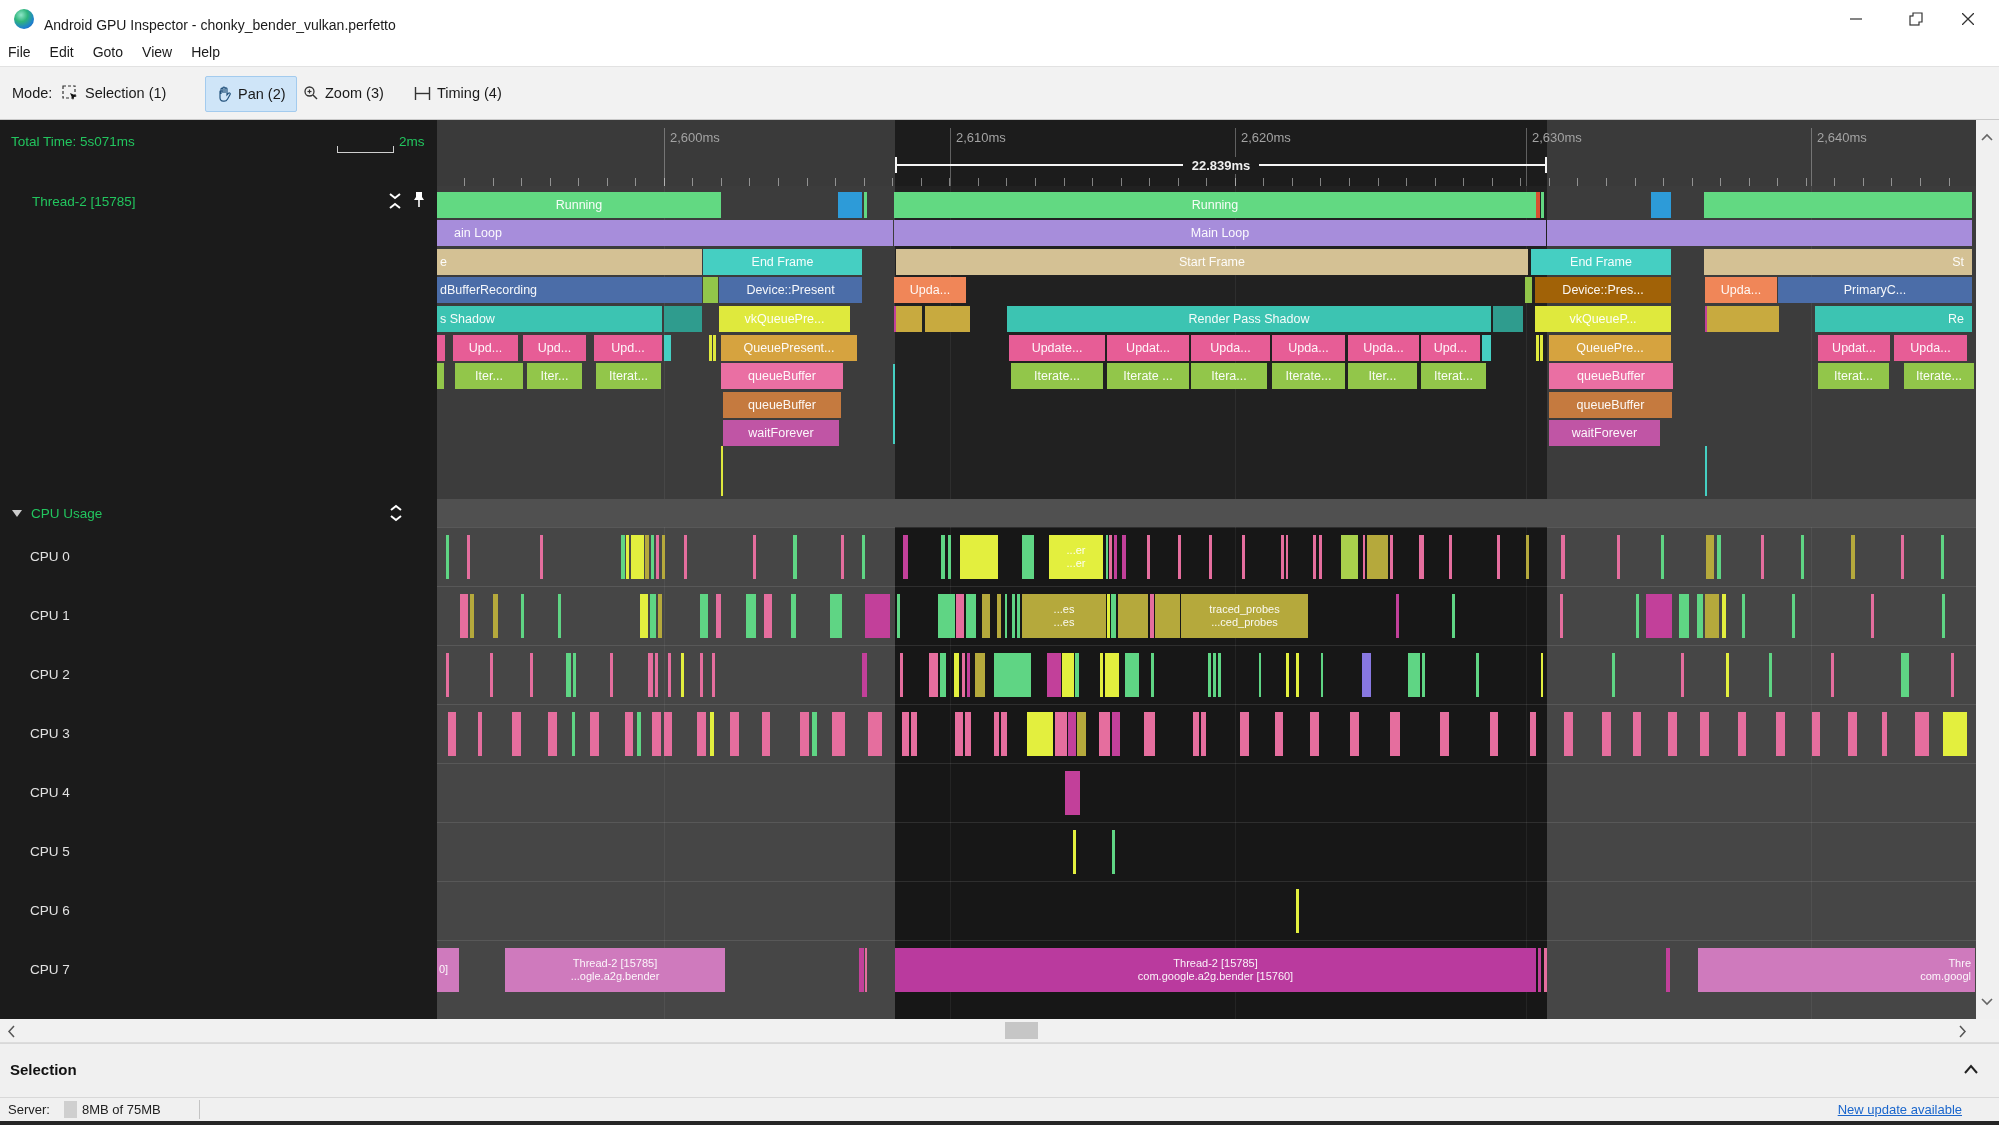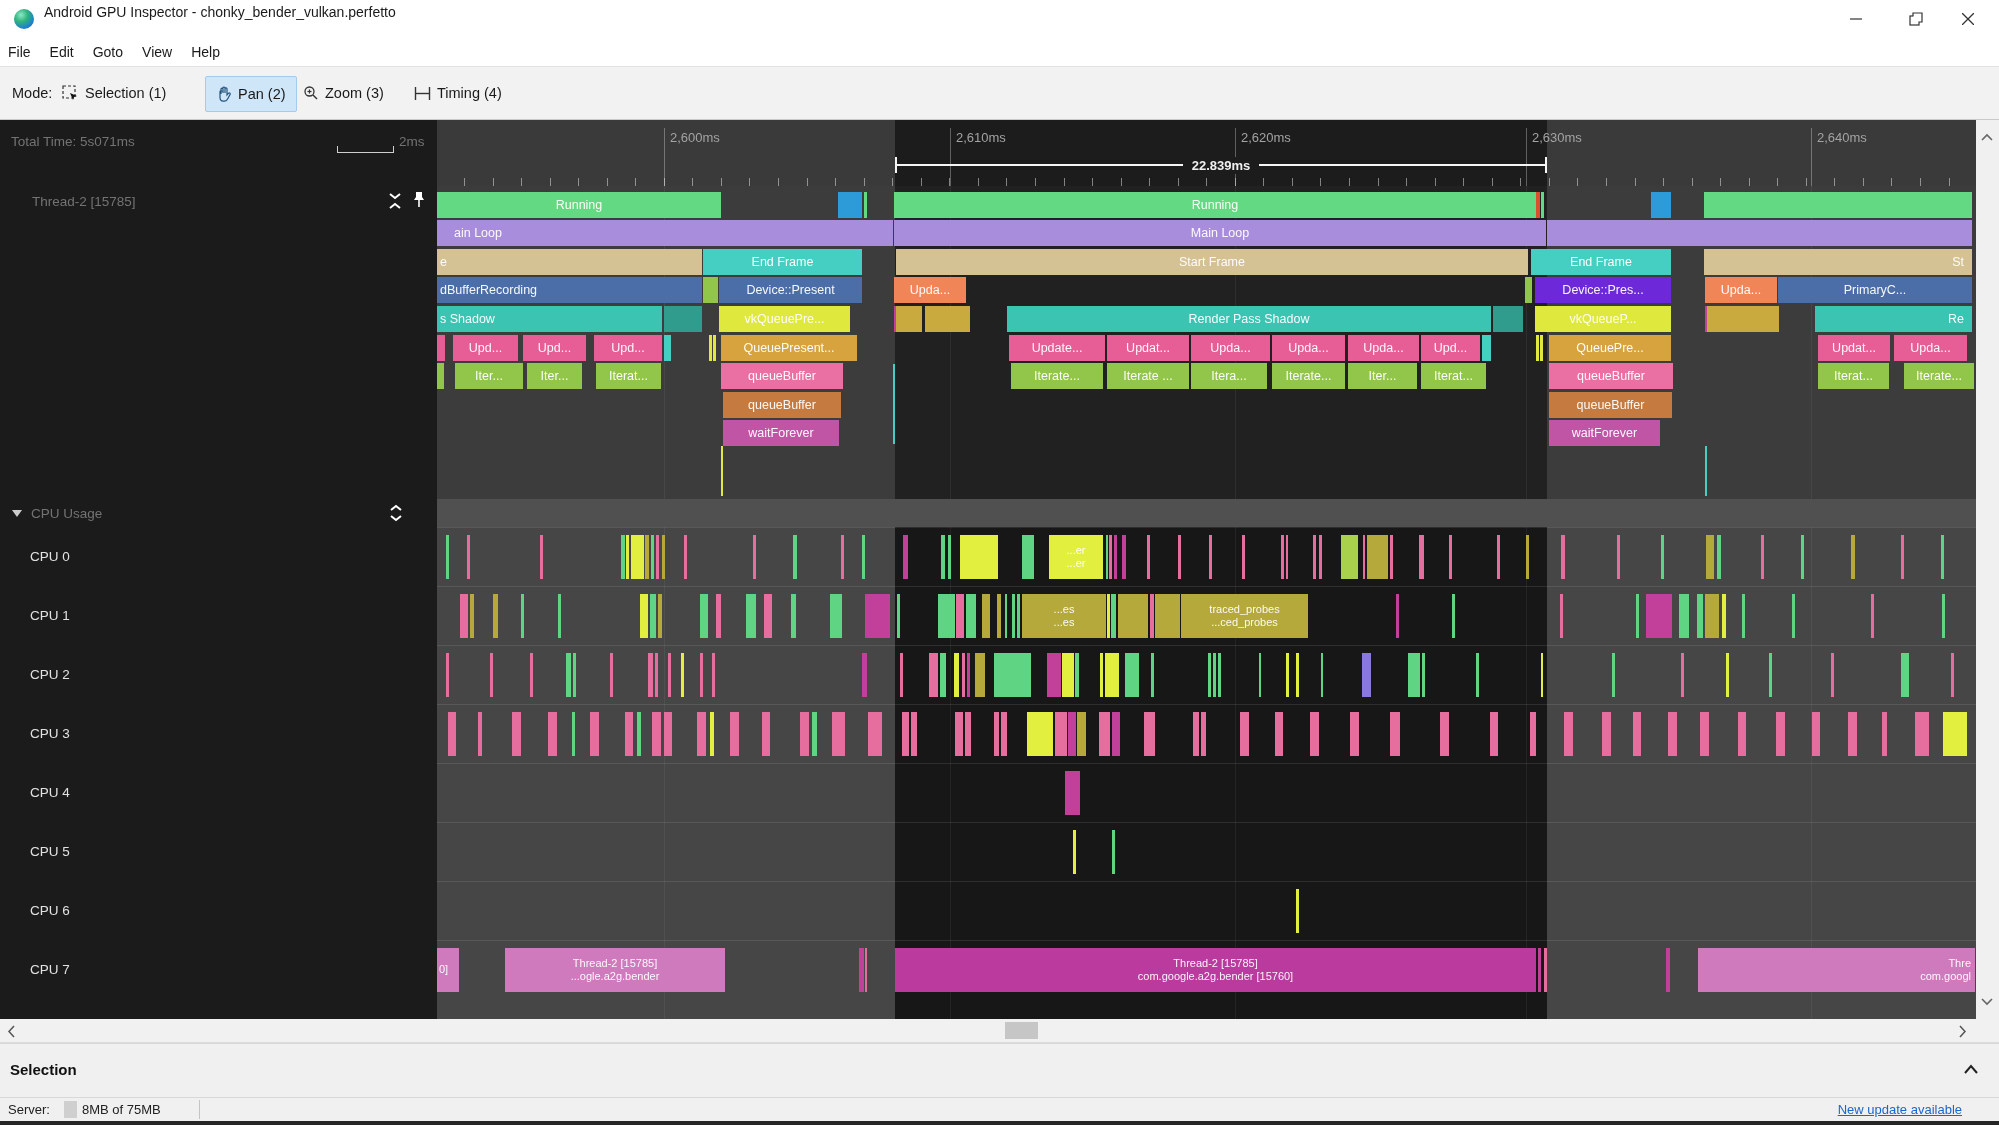--- a/index.html
+++ b/index.html
@@ -1,21 +1,21 @@
 <!DOCTYPE html>
 <html><head>
 <meta charset="utf-8">
 <style>
   html,body{margin:0;padding:0;background:#555;font-family:"Liberation Sans",sans-serif;}
   #window{position:relative;width:1999px;height:1125px;background:#ffffff;overflow:hidden;}
   
   #titlebar{position:absolute;left:0;top:0;width:100%;height:38px;background:#fff;}
   #app-icon{position:absolute;left:14px;top:9px;width:20px;height:20px;border-radius:50%;
     background:radial-gradient(circle at 35% 30%,#8fe6c8 0%,#2fb57c 35%,#1e7fd0 70%,#0a3e6e 100%);}
-  #title-text{position:absolute;left:44px;top:4px;font-size:14px;color:#1a1a1a;}
+  #title-text{position:absolute;left:44px;top:17px;font-size:14px;color:#1a1a1a;}
   .winbtn{position:absolute;top:0;width:46px;height:38px;display:flex;align-items:center;justify-content:center;}
   #btn-min{right:120px}#btn-max{right:60px}#btn-close{right:8px}
   
   #menubar{position:absolute;left:0;top:38px;width:100%;height:28px;background:#fff;display:flex;align-items:center;}
   .menu-item{font-size:14px;color:#1a1a1a;margin-left:19px;cursor:default;}
   .menu-item:first-child{margin-left:8px;}
   
   #toolbar{position:absolute;left:0;top:66px;width:100%;height:54px;background:#f2f2f2;border-top:1px solid #e2e2e2;border-bottom:1px solid #c9c9c9;box-sizing:border-box;}
   .tb{position:absolute;top:0;height:52px;display:flex;align-items:center;font-size:14.5px;color:#1a1a1a;}
   #mode-label{left:12px;}
@@ -25,21 +25,21 @@
   #mode-timing{left:414px;}
   .tb .ic{margin-right:6px;display:inline-flex;}
   #search-box{position:absolute;left:545px;top:81px;width:522px;height:28px;background:#fff;border:1px solid #66a1d8;display:flex;align-items:center;}
   #search-input{border:none;outline:none;flex:1;font-size:13px;font-family:"Liberation Sans",sans-serif;background:transparent;}
   .roundbtn{position:absolute;top:79px;width:36px;height:36px;background:#e9e9e9;display:flex;align-items:center;justify-content:center;}
   #info-btn{left:1910px;} #help-btn{left:1952px;}
   
   #panel{position:absolute;left:0;top:120px;width:437px;height:899px;background:#1b1b1b;z-index:3;}
   #viewport{position:absolute;left:437px;top:120px;width:1539px;height:899px;background:#3c3c3c;overflow:hidden;z-index:2;}
   #vscroll{position:absolute;left:1976px;top:120px;width:23px;height:899px;background:#f0f0f0;z-index:3;}
-  #panel .label{color:#737373;font-size:13.5px;}
+  #panel .label{color:#22c55e;font-size:13.5px;}
   #total-time{position:absolute;left:11px;top:14px;}
   #scale-bracket{position:absolute;left:337px;top:26px;width:55px;height:6px;border-left:1px solid #cfcfcf;border-right:1px solid #cfcfcf;border-bottom:1px solid #cfcfcf;}
   #scale-label{position:absolute;left:399px;top:14px;}
   #thread-label{position:absolute;left:32px;top:74px;}
   #thread-unfold{position:absolute;left:387px;top:72px;}
   #thread-pin{position:absolute;left:411px;top:70px;}
   #cpu-header-left{position:absolute;left:0;top:379px;width:437px;height:28px;display:flex;align-items:center;}
   #cpu-tri{width:0;height:0;border-left:5px solid transparent;border-right:5px solid transparent;border-top:7px solid #cccccc;margin-left:12px;margin-right:9px;}
   #cpu-updown{position:absolute;left:388px;top:4px;}
   .cpu-row-label{position:absolute;left:30px;width:120px;height:59px;line-height:59px;color:#e2e2e2;font-size:13.5px;}
@@ -293,21 +293,21 @@
       <div class="span" style="position: absolute; left: 0px; top: 129px; width: 265px; background: rgb(212, 193, 148); text-align: left; padding-left: 3px;">e</div>
       <div class="span" style="position: absolute; left: 266px; top: 129px; width: 159px; background: rgb(69, 207, 194);">End Frame</div>
       <div class="span" style="position: absolute; left: 459px; top: 129px; width: 632px; background: rgb(212, 193, 148);">Start Frame</div>
       <div class="span" style="position: absolute; left: 1094px; top: 129px; width: 140px; background: rgb(69, 207, 194);">End Frame</div>
       <div class="span" style="position: absolute; left: 1267px; top: 129px; width: 268px; background: rgb(212, 193, 148); text-align: right; padding-right: 8px;">St</div>
       <div class="span" style="position: absolute; left: 0px; top: 157px; width: 265px; background: rgb(75, 109, 168); text-align: left; padding-left: 3px;">dBufferRecording</div>
       <div class="span" style="position: absolute; left: 266px; top: 157px; width: 15px; background: rgb(146, 198, 74);"></div>
       <div class="span" style="position: absolute; left: 282px; top: 157px; width: 143px; background: rgb(75, 109, 168);">Device::Present</div>
       <div class="span" style="position: absolute; left: 457px; top: 157px; width: 72px; background: rgb(240, 134, 88);">Upda...</div>
       <div class="span" style="position: absolute; left: 1088px; top: 157px; width: 7px; background: rgb(146, 198, 74);"></div>
-      <div class="span" style="position: absolute; left: 1098px; top: 157px; width: 136px; background: #6d28d9;">Device::Pres...</div>
+      <div class="span" style="position: absolute; left: 1098px; top: 157px; width: 136px; background: #a16207;">Device::Pres...</div>
       <div class="span" style="position: absolute; left: 1268px; top: 157px; width: 72px; background: rgb(240, 134, 88);">Upda...</div>
       <div class="span" style="position: absolute; left: 1341px; top: 157px; width: 194px; background: rgb(75, 109, 168);">PrimaryC...</div>
       <div class="span" style="position: absolute; left: 0px; top: 186px; width: 225px; background: rgb(60, 196, 178); text-align: left; padding-left: 3px;">s Shadow</div>
       <div class="span" style="position: absolute; left: 227px; top: 186px; width: 38px; background: rgb(47, 156, 142);"></div>
       <div class="span" style="position: absolute; left: 282px; top: 186px; width: 131px; background: rgb(223, 233, 61);">vkQueuePre...</div>
       <div class="span" style="position: absolute; left: 457px; top: 186px; width: 2px; background: rgb(194, 64, 154);"></div>
       <div class="span" style="position: absolute; left: 459px; top: 186px; width: 26px; background: rgb(200, 170, 63);"></div>
       <div class="span" style="position: absolute; left: 488px; top: 186px; width: 45px; background: rgb(200, 170, 63);"></div>
       <div class="span" style="position: absolute; left: 570px; top: 186px; width: 484px; background: rgb(60, 196, 178);">Render Pass Shadow</div>
       <div class="span" style="position: absolute; left: 1056px; top: 186px; width: 30px; background: rgb(47, 156, 142);"></div>

